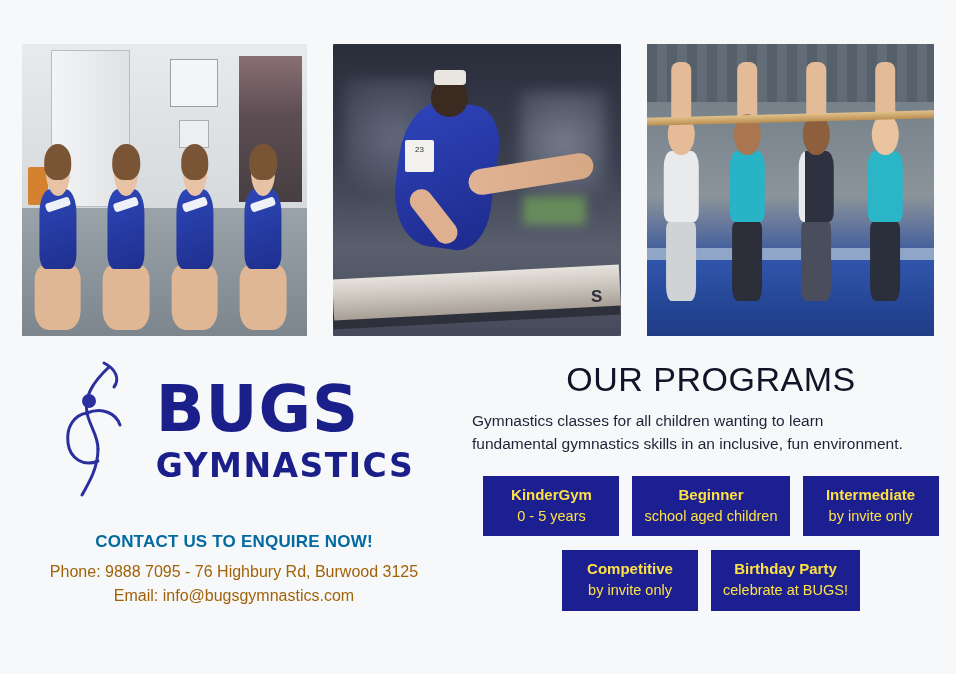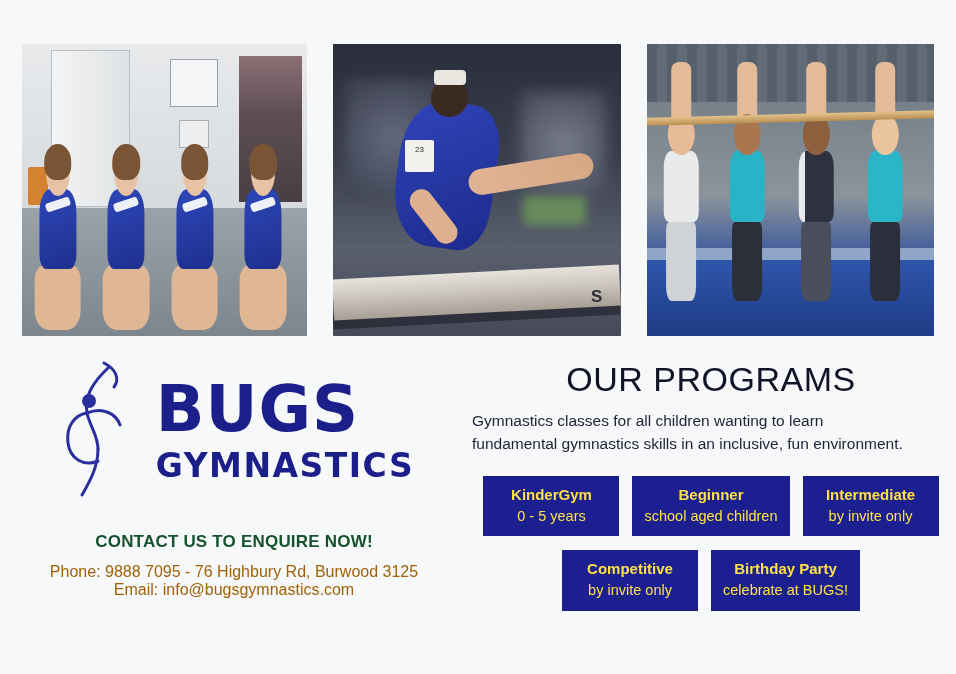--- a/index.html
+++ b/index.html
@@ -258,29 +258,29 @@
     font-size: 33px;
     letter-spacing: 1.5px;
     color: #1b1f8a;
     margin-top: 6px;
     text-align: center;
   }
   .contact-head {
     margin-top: 20px;
     font-size: 17px;
     font-weight: bold;
-    color: #14532d;
+    color: #0369a1;
     letter-spacing: .2px;
   }
   .contact-line {
     margin-top: 11px;
     font-size: 16px;
     color: #a16207;
   }
-  .contact-line.second { margin-top: 0; }
+  .contact-line.second { margin-top: 6px; }
 
   
   .programs {
     position: absolute;
     left: 466px;
     top: 352px;
     width: 490px;
   }
   .programs-title {
     text-align: center;

